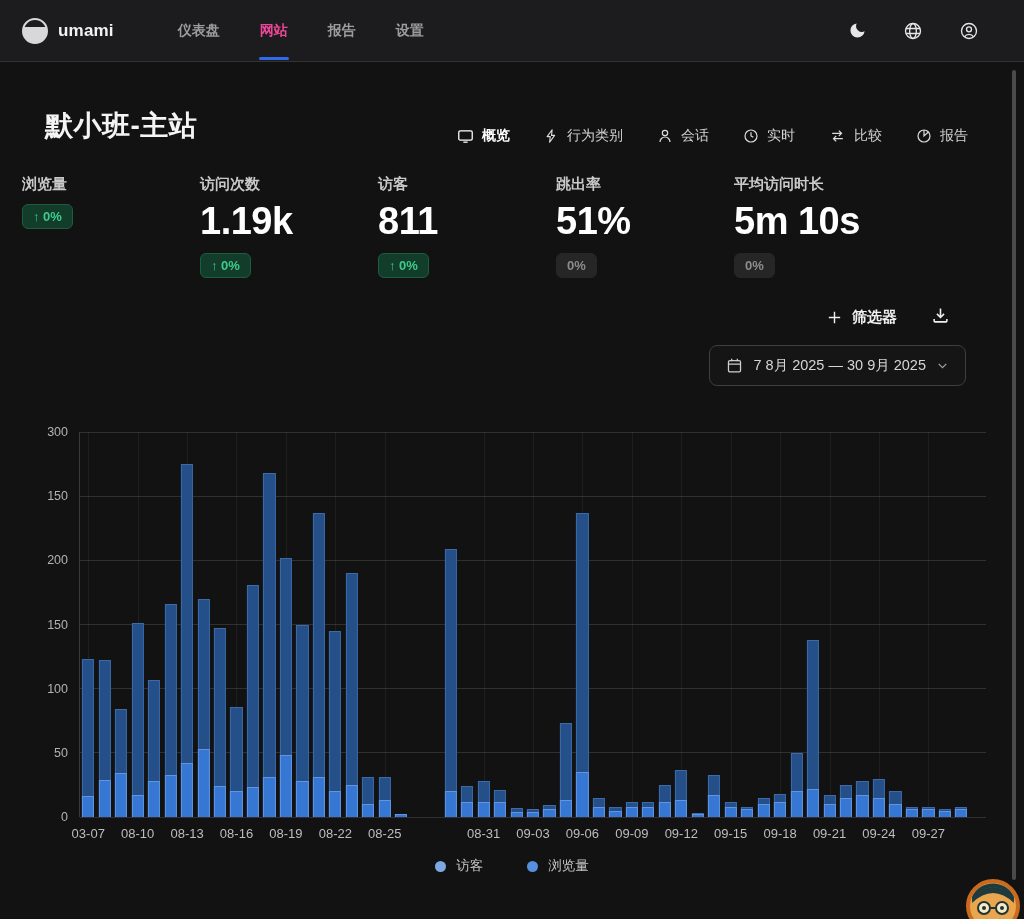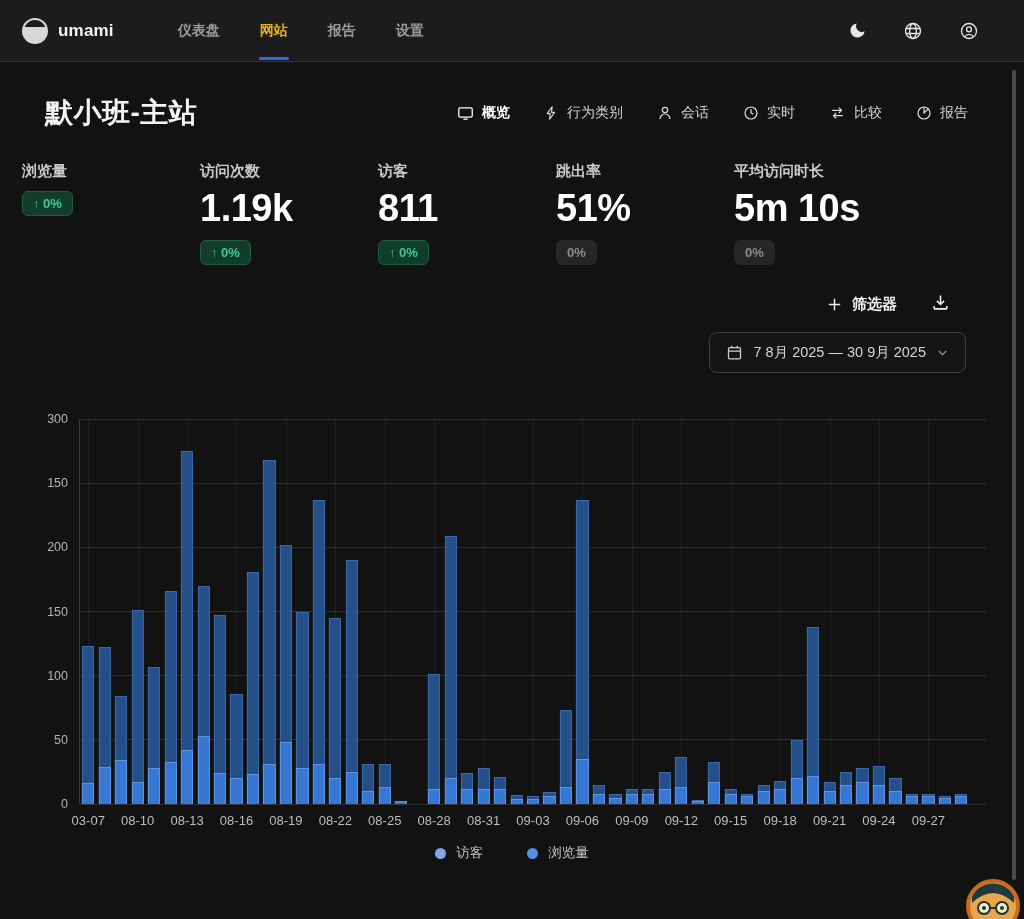--- a/index.html
+++ b/index.html
@@ -10,30 +10,30 @@
   .navbar { height:62px; background:#1c1c1e; border-bottom:1px solid #333;
     display:flex; align-items:center; padding:0 22px; position:relative; }
   .brand { display:flex; align-items:center; gap:10px; margin-right:48px; }
   .logo { width:26px; height:26px; border-radius:50%;
     background:linear-gradient(180deg,#1c1c1e 0 32%,#d8d8d8 32% 100%);
     border:2px solid #d8d8d8; }
   .brand-name { font-size:17px; font-weight:bold; color:#f2f2f2; letter-spacing:.2px; }
   .nav-tabs { display:flex; height:62px; align-items:center; gap:8px; }
   .nav-tab { position:relative; height:62px; display:flex; align-items:center;
     padding:0 16px; font-size:14px; font-weight:600; color:#9c9c9c; cursor:pointer; }
-  .nav-tab.active { color:#eab308; }
+  .nav-tab.active { color:#ec4899; }
   .nav-tab.active::after { content:""; position:absolute; left:50%; transform:translateX(-50%);
     bottom:2px; width:30px; height:3px; border-radius:3px; background:#2f6aea; }
   .nav-right { margin-left:auto; display:flex; align-items:center; gap:34px; padding-right:22px; }
   .icon-btn { width:22px; height:22px; display:flex; align-items:center; justify-content:center; cursor:pointer; }
   .icon-btn svg { display:block; }
 
   
   .main { padding:0 22px; }
-  .header-row { display:flex; align-items:center; margin-top:32px; }
+  .header-row { display:flex; align-items:flex-end; margin-top:45px; }
   .site-title { font-size:28px; font-weight:bold; color:#f4f4f4; margin-left:23px; letter-spacing:.5px; }
   .view-tabs { margin-left:auto; display:flex; align-items:center; gap:34px; padding-right:34px; }
   .view-tab { display:flex; align-items:center; gap:8px; font-size:14px; font-weight:500;
     color:#d2d2d2; cursor:pointer; white-space:nowrap; }
   .view-tab.active { color:#fff; font-weight:bold; }
   .view-tab svg { display:block; }
 
   
   .metrics { display:flex; margin-top:30px; width:912px; }
   .metric { width:178px; }
@@ -312,26 +312,20 @@
           <div class="vline"></div>
           <div class="xlab">08-25</div>
           <div class="bar pv" style="height: 10.3333%;"></div>
           <div class="bar vis" style="height: 4.33333%;"></div>
         </div>
         <div class="slot" style="left: 34.5455%; width: 1.81818%;">
           <div class="bar pv" style="height: 0.666667%;"></div>
           <div class="bar vis" style="height: 0.666667%;"></div>
         </div>
         <div class="slot" style="left: 36.3636%; width: 1.81818%;"></div>
-        <div class="slot" style="left: 38.1818%; width: 1.81818%;">
-          <div class="vline"></div>
-          <div class="xlab">08-28</div>
-          <div class="bar pv" style="height: 33.6667%;"></div>
-          <div class="bar vis" style="height: 4%;"></div>
-        </div>
         <div class="slot" style="left: 40%; width: 1.81818%;">
           <div class="bar pv" style="height: 69.6667%;"></div>
           <div class="bar vis" style="height: 6.66667%;"></div>
         </div>
         <div class="slot" style="left: 41.8182%; width: 1.81818%;">
           <div class="bar pv" style="height: 8%;"></div>
           <div class="bar vis" style="height: 4%;"></div>
         </div>
         <div class="slot" style="left: 43.6364%; width: 1.81818%;">
           <div class="vline"></div>

